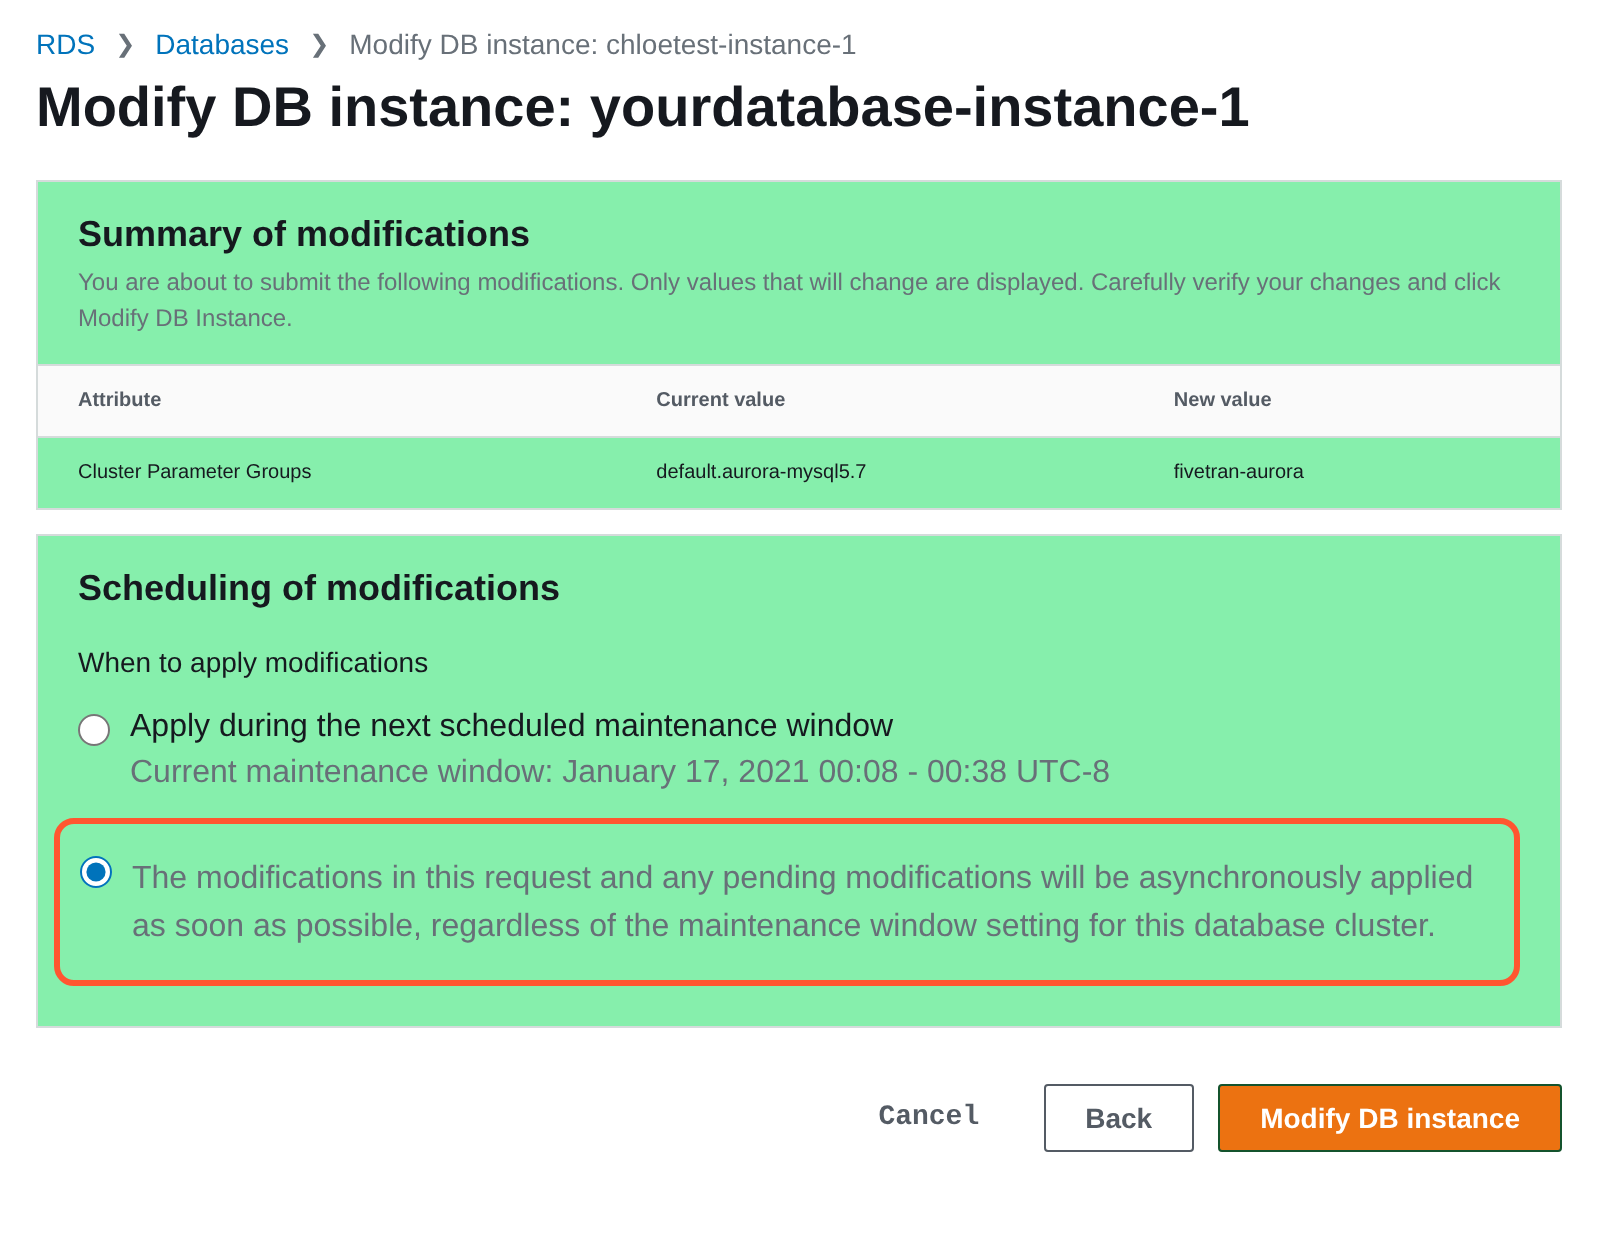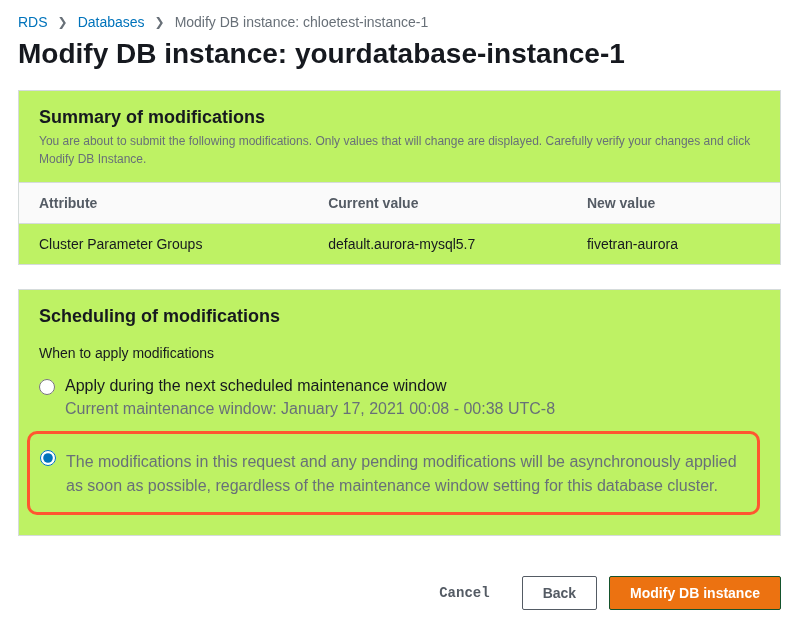--- a/index.html
+++ b/index.html
@@ -36,22 +36,22 @@
       color: #687078;
     }
     .page-title {
       font-size: 28px;
       font-weight: 600;
       margin-bottom: 20px;
       color: #16191f;
     }
     .panel {
       border: 1px solid #d5dbdb;
-      background: #bef264;
-      margin-bottom: 24px;
+      background: #86efac;
+      margin-bottom: 12px;
     }
     .panel-header {
       padding: 16px 20px 14px;
     }
     .panel-title {
       font-size: 18px;
       font-weight: 700;
       margin-bottom: 4px;
     }
     .panel-desc {
@@ -61,21 +61,21 @@
     }
     .summary-table {
       width: 100%;
       border-collapse: collapse;
     }
     .summary-table th,
     .summary-table td {
       text-align: left;
       padding: 12px 20px;
       border-top: 1px solid #d5dbdb;
-      font-size: 14px;
+      font-size: 10px;
     }
     .summary-table th {
       font-weight: 700;
       color: #545b64;
       background: #fafafa;
     }
     .summary-table td {
       font-weight: 400;
       color: #16191f;
     }

